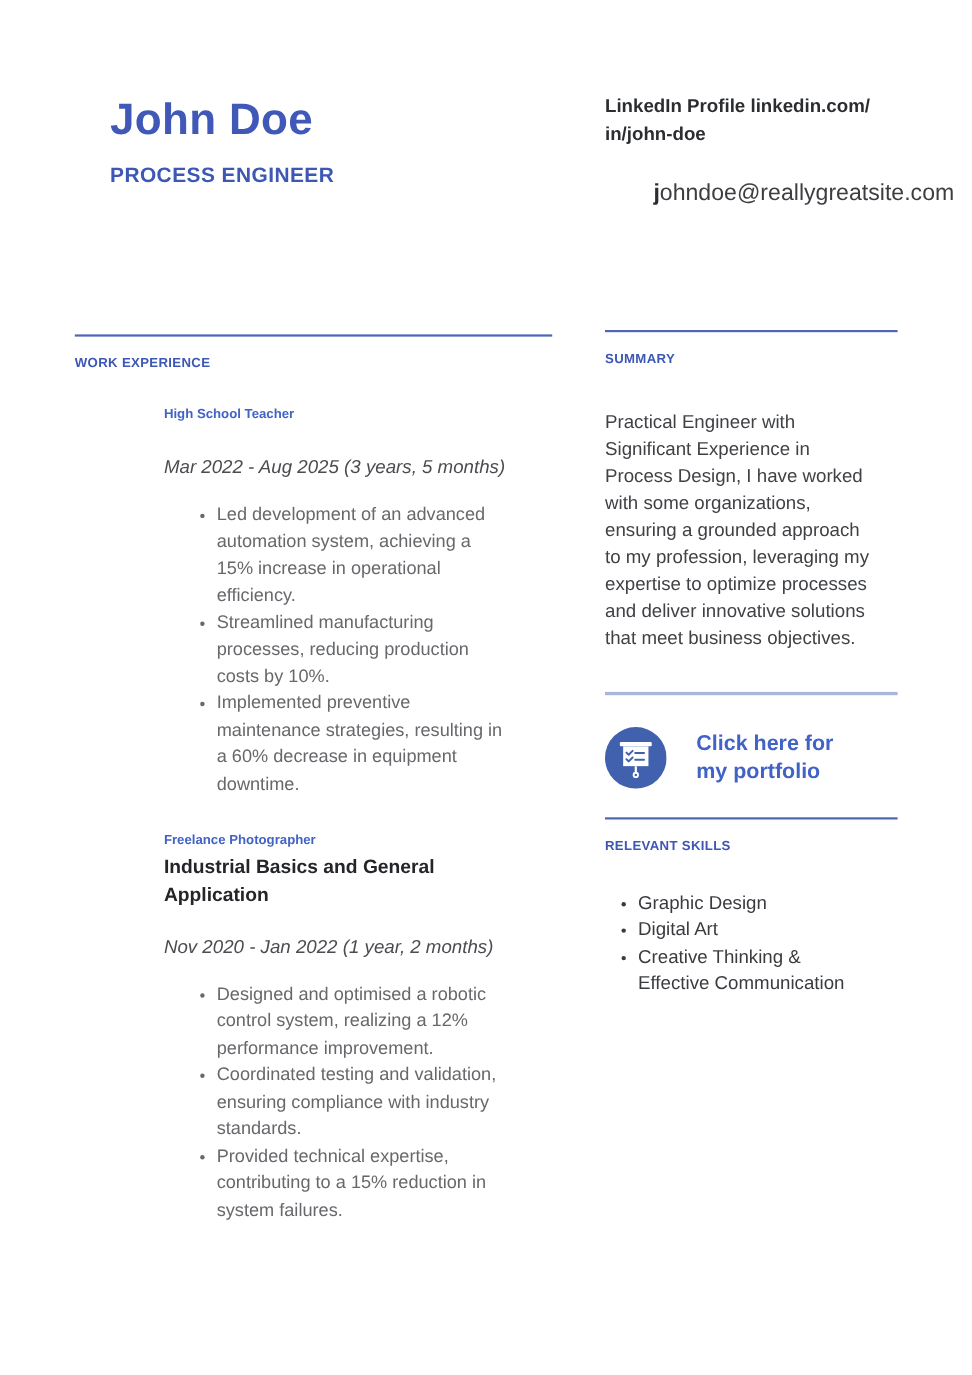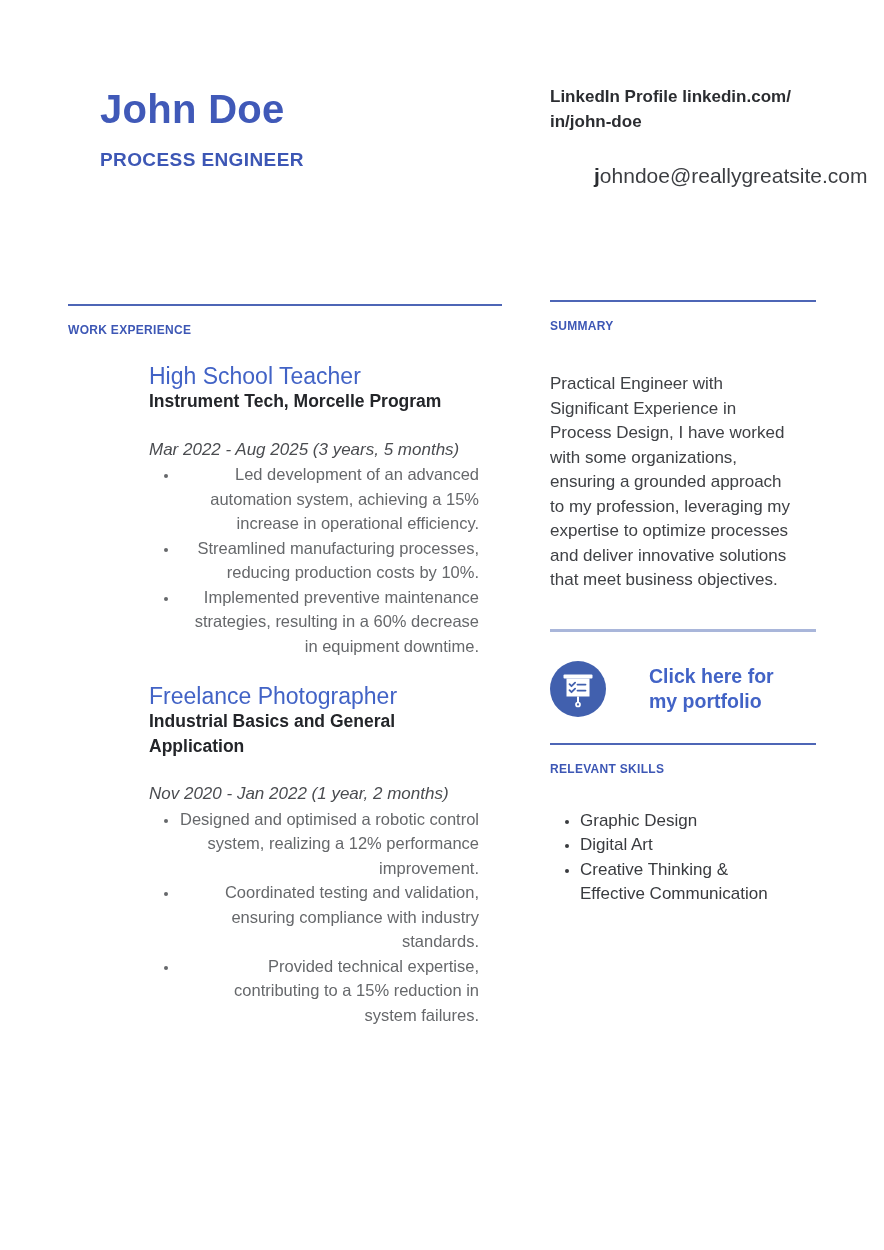--- a/index.html
+++ b/index.html
@@ -41,47 +41,47 @@
   h2.section-title{
     font-size:12px;font-weight:700;color:var(--heading_blue);
     letter-spacing:.3px;margin:12px 0 0 0;line-height:24px;
   }
 
   
   .jobs{margin-left:81px;width:330px;}
   .job{margin-top:22px;}
   .job + .job{margin-top:26px;}
   .job-title{
-    font-size:23px;font-weight:400;color:var(--title_blue);
+    font-size:12px;font-weight:700;color:var(--title_blue);
     line-height:25px;
   }
   .job-org{
     font-size:17.5px;font-weight:700;color:#232529;line-height:24.5px;
   }
   .job-dates{
     font-size:17px;font-style:italic;color:#4a4c50;line-height:24.5px;margin-top:24px;
   }
   ul.bullets{
-    margin:0;padding:0 0 0 30px;list-style:disc outside;text-align:right;
+    margin:18px;padding:0 0 0 30px;list-style:disc outside;
   }
   ul.bullets li{
     font-size:16.5px;color:#66686b;line-height:24.5px;
   }
   ul.bullets li::marker{color:#66686b;font-size:.85em;}
 
   
   .summary-text{
     margin-top:34px;width:244px;
     font-size:17px;color:#3f4145;line-height:24.5px;
   }
 
   
   .rule-after-summary{margin-top:36px;}
   .portfolio-row{
-    margin-top:29px;display:flex;align-items:center;gap:43px;cursor:pointer;
+    margin-top:29px;display:flex;align-items:center;gap:27px;cursor:pointer;
   }
   .portfolio-icon{width:56px;height:56px;flex:0 0 auto;display:block;}
   .portfolio-link{
     font-size:19.5px;font-weight:700;color:var(--title_blue);
     line-height:25px;width:150px;
   }
   .rule-after-portfolio{margin-top:26px;}
 
   
   .skills-title{margin-top:14px;}
@@ -112,21 +112,20 @@
 </div>
 
 <div class="abs left-col">
   <div class="rule-dark"></div>
   <h2 class="section-title">WORK EXPERIENCE</h2>
 
   <div class="jobs">
 
     <div class="job">
       <div class="job-title">High School Teacher</div>
-      <div class="job-org">Instrument Tech, Morcelle Program</div>
       <div class="job-dates">Mar 2022 - Aug 2025 (3 years, 5 months)</div>
       <ul class="bullets">
         <li>Led development of an advanced automation system, achieving a 15% increase in operational efficiency.</li>
         <li>Streamlined manufacturing processes, reducing production costs by 10%.</li>
         <li>Implemented preventive maintenance strategies, resulting in a 60% decrease in equipment downtime.</li>
       </ul>
     </div>
 
     <div class="job">
       <div class="job-title">Freelance Photographer</div>

